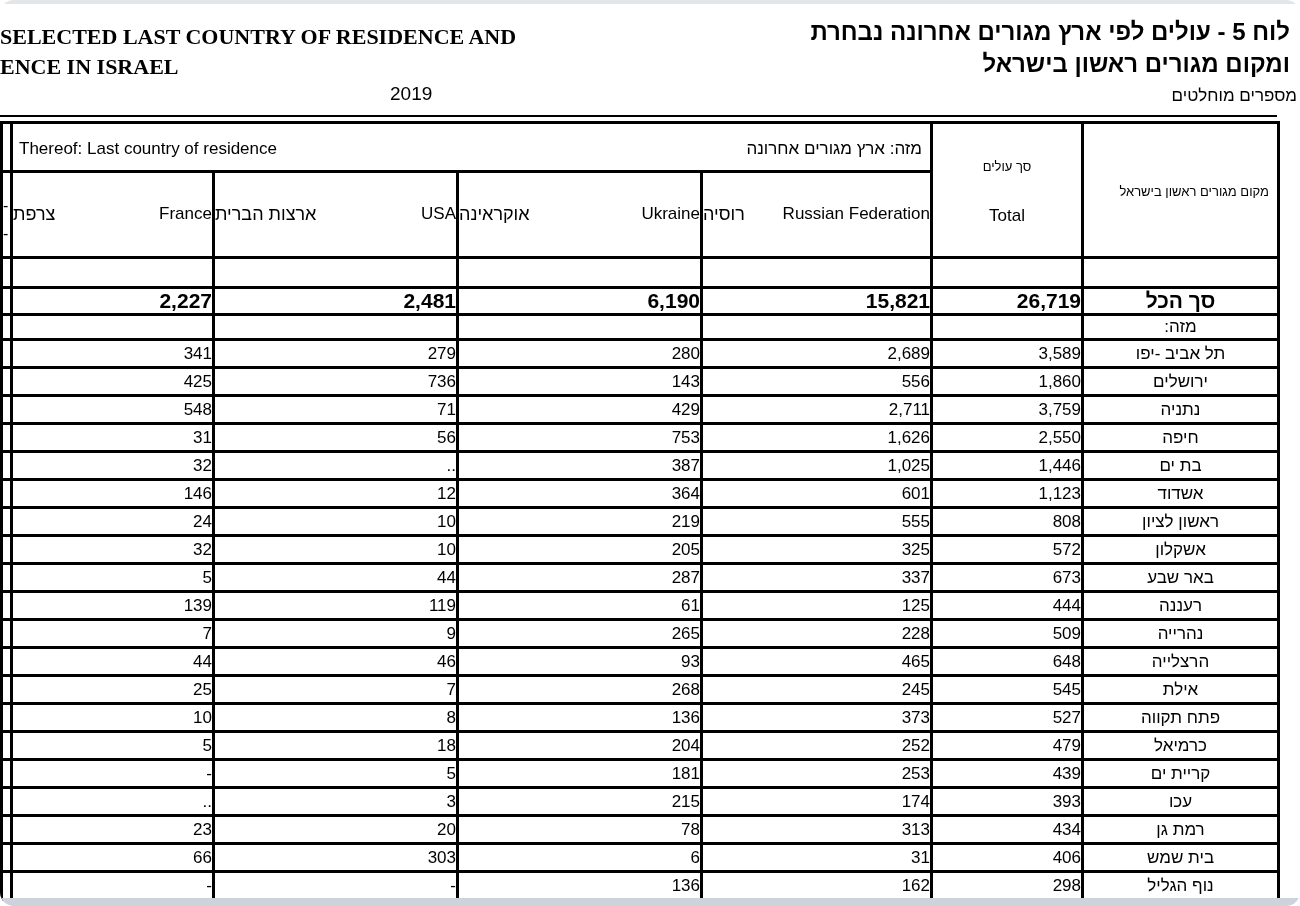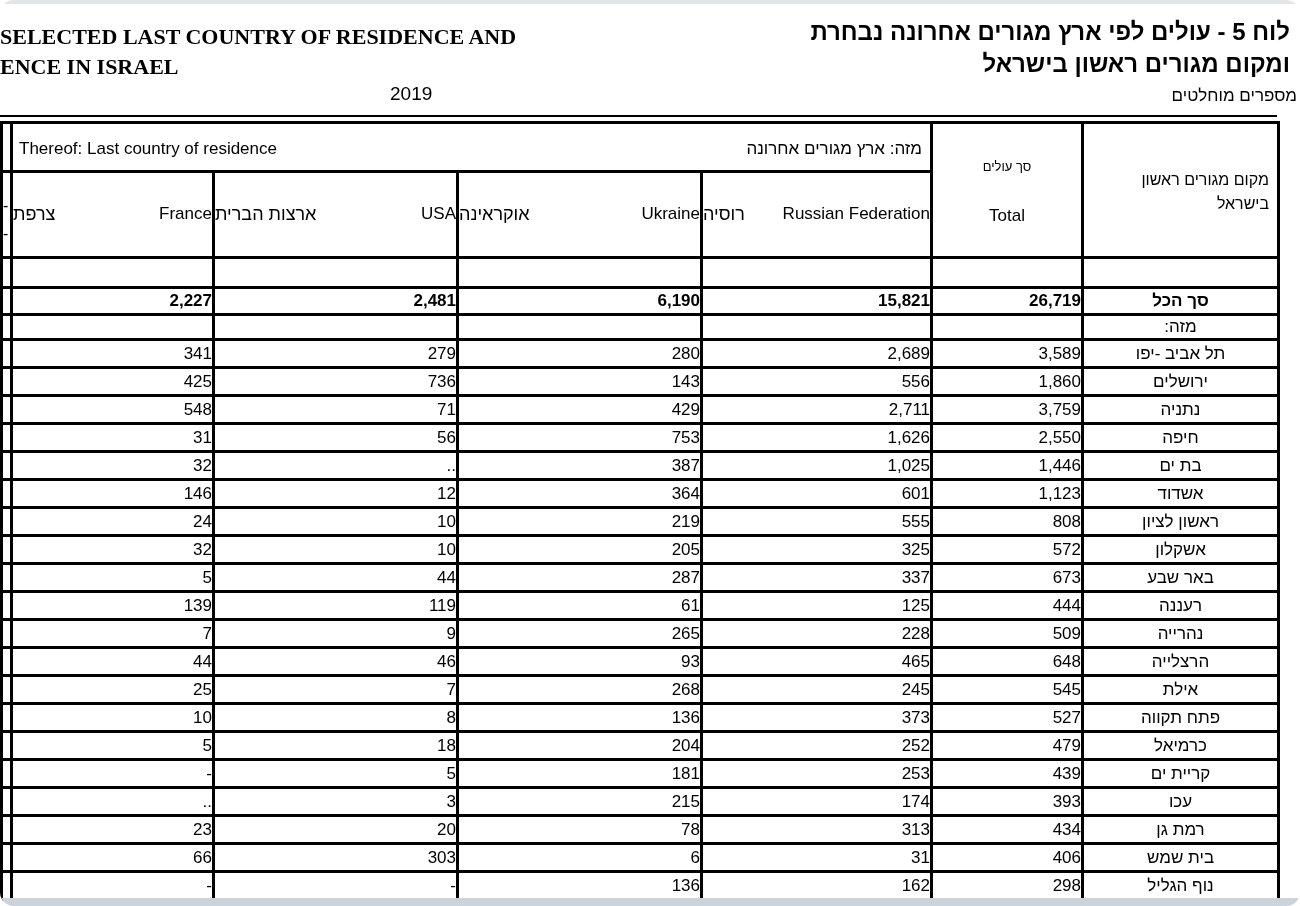--- a/index.html
+++ b/index.html
@@ -38,26 +38,26 @@
   tr.r-mize{height:25px;}
   tr.data-row{height:28px;}
 
   .thereof-wrap{display:flex;justify-content:space-between;align-items:flex-start;padding:3px 8px 0 6px;height:100%;box-sizing:border-box;}
   .thereof-he{direction:rtl;}
   .country-cell{display:flex;flex-direction:row;justify-content:space-between;align-items:center;height:100%;box-sizing:border-box;padding:8px 0 9px 0;}
   .country-he{font-size:18px;}
   .total-head{display:flex;flex-direction:column;align-items:center;padding-top:5px;height:100%;box-sizing:border-box;}
   .total-head .he{font-size:13px;text-align:right;}
   .total-head .en{margin-top:32px;}
-  .places-head{padding:3px 8px 0 6px;text-align:right;direction:rtl;line-height:24px;font-size:16px;vertical-align:top;}
+  .places-head{padding:3px 8px 0 6px;text-align:right;direction:rtl;line-height:24px;font-size:13px;vertical-align:top;}
   td.places-head-cell{vertical-align:top;}
 
   td.num{text-align:right;padding-right:6px;}
   td.place{text-align:center;direction:rtl;padding-right:7px;font-size:17px;}
-  tr.r-totals td{font-weight:bold;font-size:17px;}
+  tr.r-totals td{font-weight:bold;font-size:21px;}
   .cut-marks{padding-top:10px;line-height:28px;font-size:16px;color:#000;text-indent:0px;}
 </style>
 </head>
 <body>
 
 <div class="page">
   <div class="edge-strip-top"></div>
 
   <div class="title-en">
     <div>SELECTED LAST COUNTRY OF RESIDENCE AND</div>

